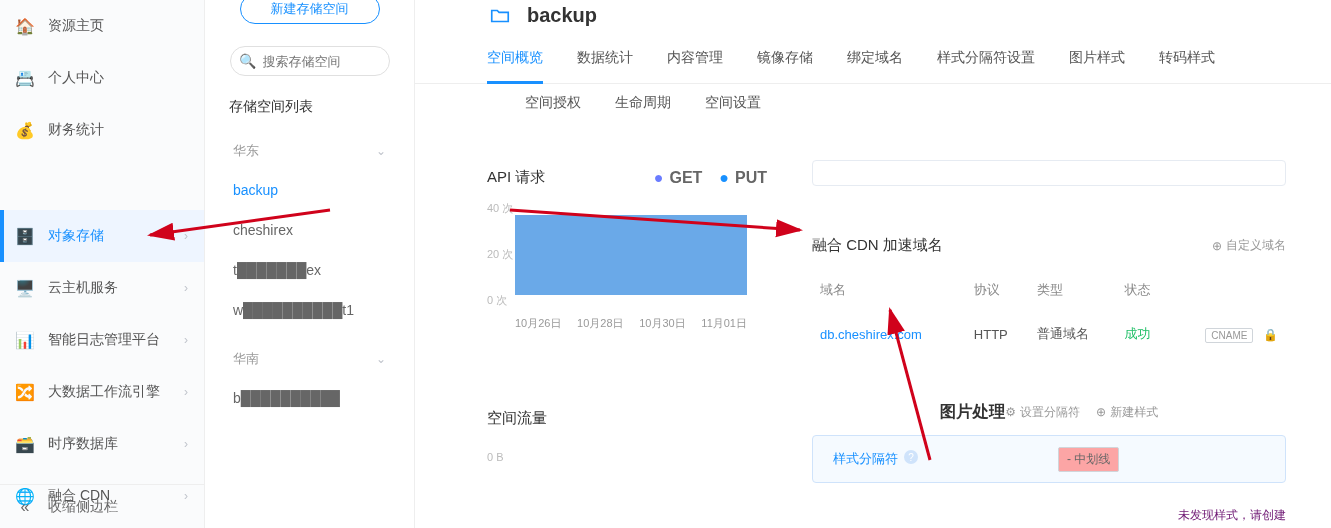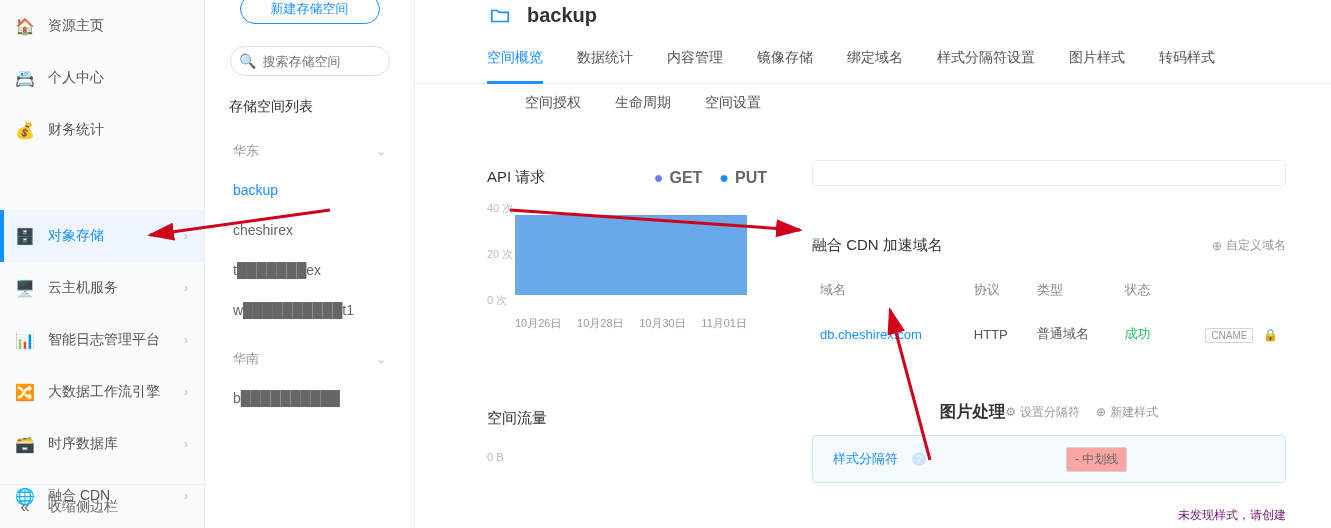--- a/index.html
+++ b/index.html
@@ -66,21 +66,21 @@
   .tbl .link { color:#1890ff; cursor:pointer; }
   .tbl .ok { color:#1fbf66; }
   .badge { border:1px solid #d0d5da; border-radius:2px; font-size:10px; padding:1px 5px; color:#999; margin-right:6px; }
   .lock { color:#bcc2c9; font-size:12px; }
 
   .img-proc { margin-top:46px; }
   .img-head { display:flex; align-items:center; justify-content:center; margin-bottom:12px; }
   .img-head .acts { display:flex; gap:16px; color:#999; font-size:12px; }
   .img-head .acts span { cursor:pointer; display:flex; align-items:center; gap:4px; }
   .sep-box { border:1px solid #cfe3fb; background:#f5faff; border-radius:4px; height:48px; display:flex; align-items:center; padding:0 20px; gap:140px; }
-  .sep-label { color:#1890ff; font-size:13px; display:flex; align-items:center; gap:14px; }
+  .sep-label { color:#1890ff; font-size:13px; display:flex; gap:6px; }
   .sep-label .q { width:14px;height:14px;border-radius:50%;background:#cfe3fb;color:#fff;display:inline-flex;align-items:center;justify-content:center;font-size:10px; }
   .sep-chip { border:1px solid #d0d5da; background:#fca5a5; border-radius:2px; padding:3px 8px; font-size:12px; color:#666; }
 
   .no-style { position:absolute; right:45px; bottom:4px; color:#701a75; font-size:12px;font-family:Liberation Serif, serif; }
 
   
   .arrow { position:absolute; pointer-events:none; }
   .arrow svg { overflow:visible; }
 </style>
 </head>

